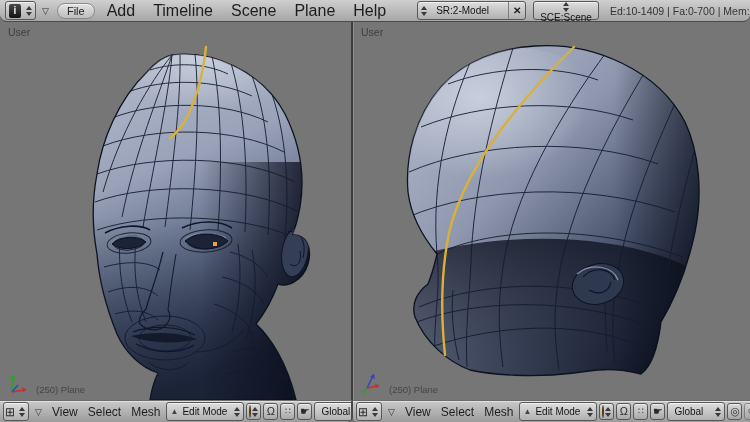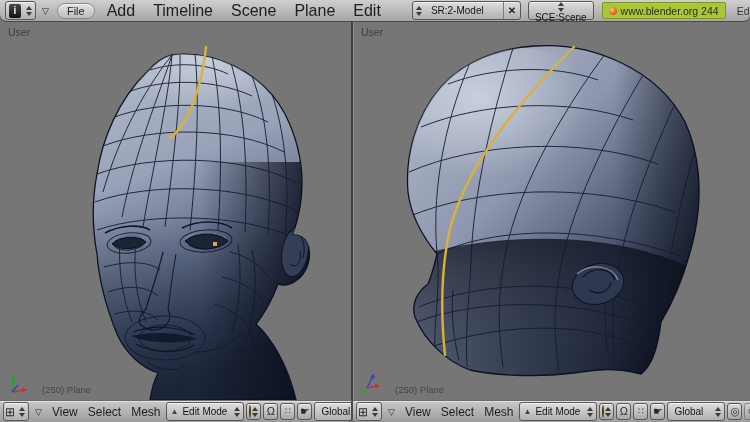--- a/index.html
+++ b/index.html
@@ -33,21 +33,21 @@
   .dot{width:8px;height:8px;border-radius:50%;
     background:radial-gradient(circle at 35% 32%,#ffc070,#d87210 60%,#8a4406);}
   .stats{font-size:10.5px;color:#333;margin-left:9px;white-space:nowrap;}
 
   
   .vps{position:absolute;left:0;top:22px;width:750px;height:378px;display:flex;text-align:right;}
   .vp{position:relative;height:100%;background:#767676;overflow:hidden;}
   .vp.left{width:353px;border-right:2px solid #3e3e3e;box-sizing:border-box;}
   .vp.right{flex:1;box-shadow:inset 1px 0 #8f8f8f;}
   .view-label{position:absolute;top:4px;left:8px;font-size:10.5px;color:#3e3e3e;}
-  .vp-foot{position:absolute;bottom:4px;left:7px;display:flex;align-items:flex-end;gap:13px;}
+  .vp-foot{position:absolute;bottom:4px;left:7px;display:flex;align-items:flex-end;gap:7px;}
   .obj-info{font-size:9.5px;color:#454545;padding-bottom:1px;white-space:nowrap;}
   .headsvg{position:absolute;left:0;top:0;}
 
   
   .tbs{position:absolute;left:0;top:400px;width:750px;height:22px;display:flex;}
   .tb{height:22px;display:flex;align-items:center;box-sizing:border-box;overflow:hidden;
     background:linear-gradient(#c9c9c9,#9c9c9c);border-top:1px solid #6c6c6c;
     box-shadow:inset 0 1px #e0e0e0;padding:0 3px;gap:2px;}
   .tb.lft{width:353px;border-right:2px solid #484848;border-radius:0 0 5px 0;}
   .tb.rgt{flex:1;border-radius:0 0 0 5px;}
@@ -76,44 +76,40 @@
           <i class="up"></i>
           <i class="dn"></i>
         </span>
     </div>
     <span class="collapse">▽</span>
     <span class="pill">File</span>
     <span class="menu">Add</span>
     <span class="menu">Timeline</span>
     <span class="menu">Scene</span>
     <span class="menu">Plane</span>
-    <span class="menu">Edit</span>
+    <span class="menu">Help</span>
 
     <div class="widget" style="margin-left:21px;">
       <span class="arrows">
           <i class="up"></i>
           <i class="dn"></i>
         </span>
       <span class="fld" style="min-width:66px;">SR:2-Model</span>
       <span class="xbtn">✕</span>
     </div>
 
     <div class="widget" style="margin-left:5px;flex-direction:column;">
       <span class="arrows">
           <i class="up"></i>
           <i class="dn"></i>
         </span>
       <span class="fld" style="min-width:48px;">SCE:Scene</span>
       <span class="xbtn">✕</span>
     </div>
 
-    <div class="badge">
-      <span class="dot"></span>
-      <span>www.blender.org 244</span>
-    </div>
     <span class="stats">Ed:10-1409 | Fa:0-700 | Mem:9.00M Plane</span>
   </div>
 
   <div class="vps">
 
     <div class="vp left">
       <svg class="headsvg" width="353" height="378" viewBox="0 0 353 378">
         <defs>
           <linearGradient id="hgL" x1="0" y1="0" x2="0.25" y2="1">
             <stop offset="0" stop-color="#b4bccd"></stop>

